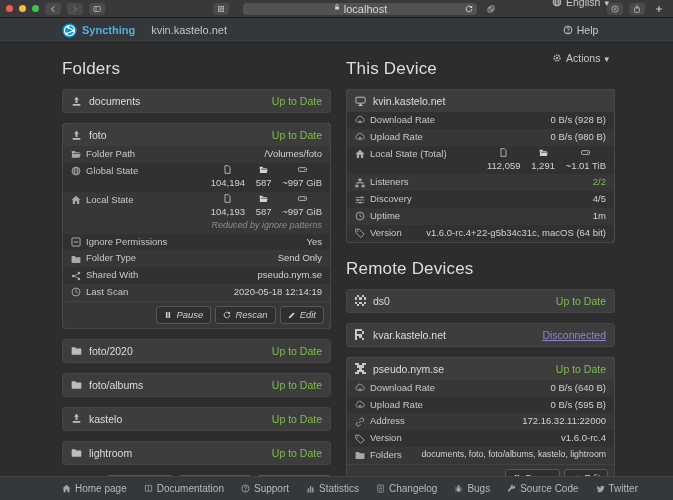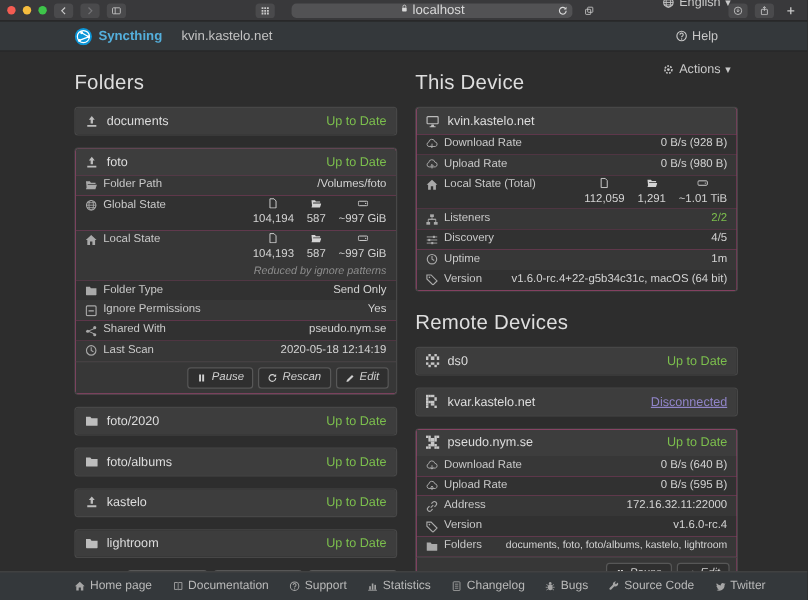--- a/index.html
+++ b/index.html
@@ -430,34 +430,34 @@
                   <use href="#i-hdd"></use>
                 </svg>
                 <span>~997 GiB</span>
               </span>
             <span class="note" style="display:block">Reduced by ignore patterns</span>
           </span>
         </div>
         <div class="drow">
           <span class="dlabel">
               <svg class="ic" viewBox="0 0 16 16">
+                <use href="#i-minus-sq"></use>
+              </svg>
+              <span>Ignore Permissions</span>
+            </span>
+          <span class="dvalue">Yes</span>
+        </div>
+        <div class="drow">
+          <span class="dlabel">
+              <svg class="ic" viewBox="0 0 16 16">
                 <use href="#i-folder"></use>
               </svg>
               <span>Folder Type</span>
             </span>
           <span class="dvalue">Send Only</span>
-        </div>
-        <div class="drow">
-          <span class="dlabel">
-              <svg class="ic" viewBox="0 0 16 16">
-                <use href="#i-minus-sq"></use>
-              </svg>
-              <span>Ignore Permissions</span>
-            </span>
-          <span class="dvalue">Yes</span>
         </div>
         <div class="drow">
           <span class="dlabel">
               <svg class="ic" viewBox="0 0 16 16">
                 <use href="#i-share"></use>
               </svg>
               <span>Shared With</span>
             </span>
           <span class="dvalue">pseudo.nym.se</span>
         </div>

